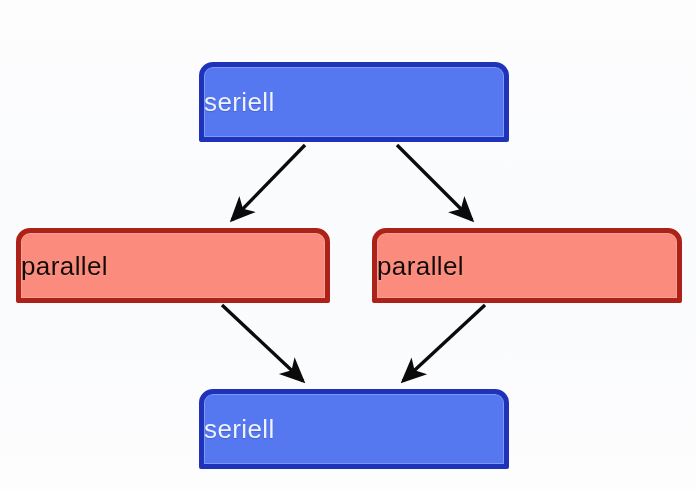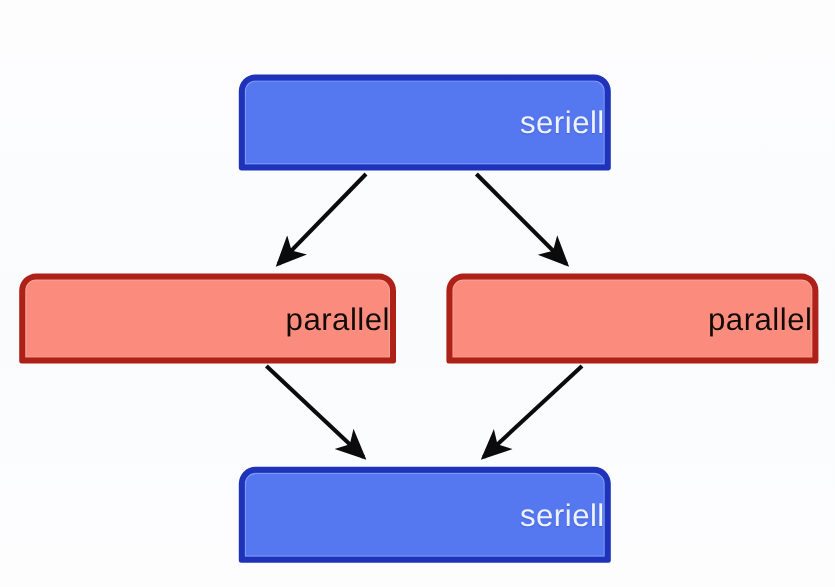--- a/index.html
+++ b/index.html
@@ -24,24 +24,23 @@
     left: 0;
     top: 0;
     width: 696px;
     height: 489px;
   }
   .node {
     position: absolute;
     box-sizing: border-box;
     display: flex;
     align-items: center;
-    justify-content: flex-end;
+    justify-content: flex-start;
     border-style: solid;
     border-radius: 14px 14px 2px 2px;
-    padding-left: 46px;
   }
   .node-label {
     font-size: 26px;
     letter-spacing: 0.4px;
     line-height: 1;
     white-space: nowrap;
   }
   .node.serial {
     background: #5577ef;
     border-color: #1f33ba;
@@ -54,21 +53,20 @@
   }
   .node.parallel {
     background: #fb8b7c;
     border-color: #ae2119;
     border-width: 5px;
     box-shadow: inset 0 0 0 1px #f2a294;
   }
   .node.parallel .node-label {
     color: #140a08;
     text-shadow: 0 1px 0 rgba(255,170,150,0.45);
-    margin-left: 16px;
   }
   #node-top {
     left: 199px;
     top: 62px;
     width: 310px;
     height: 80px;
   }
   #node-bottom {
     left: 199px;
     top: 389px;

